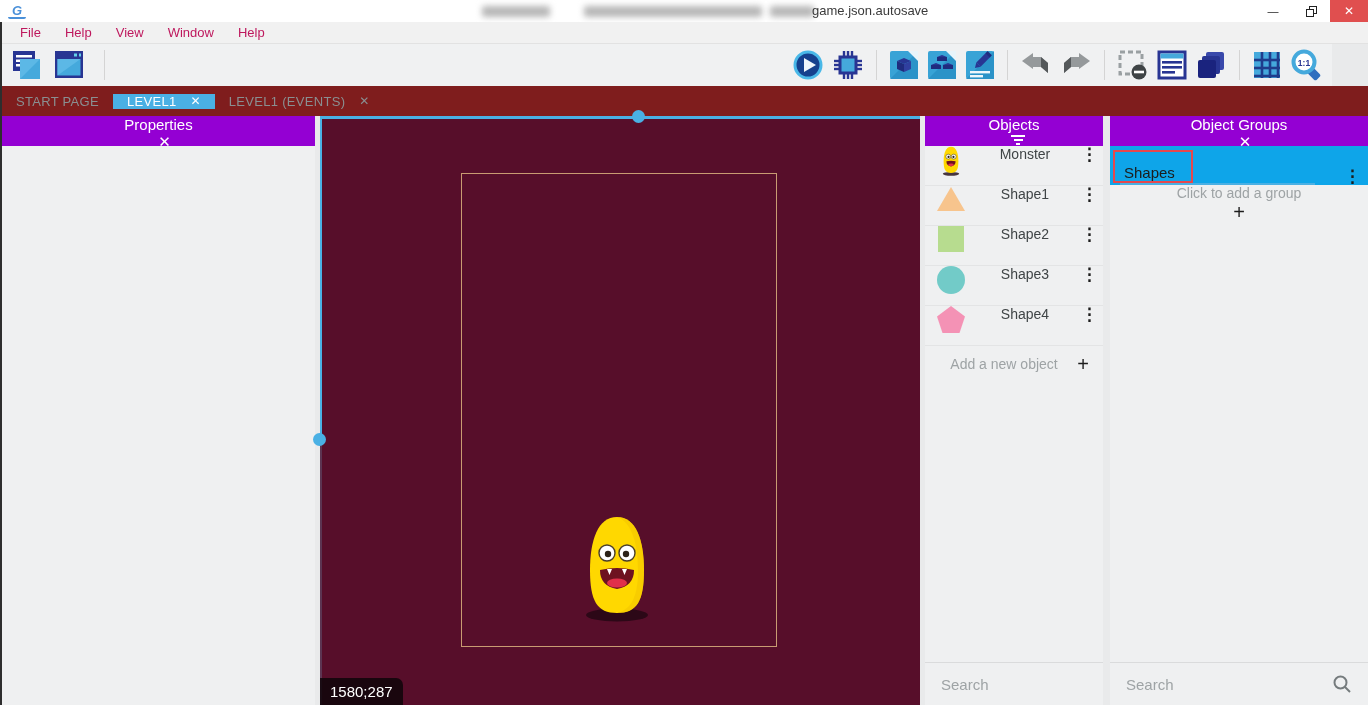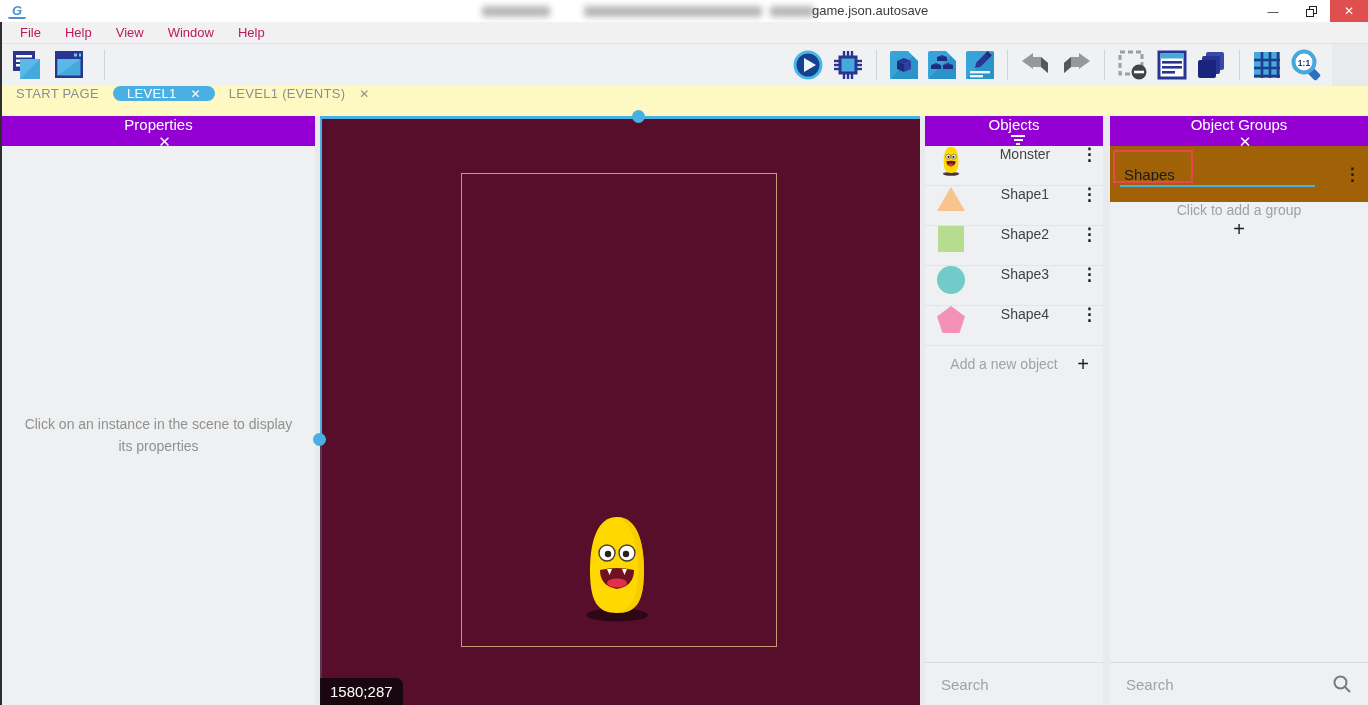--- a/index.html
+++ b/index.html
@@ -34,24 +34,24 @@
   .menubar{position:absolute;left:0;top:22px;width:1368px;height:22px;background:#f1f1f1;display:flex;align-items:center;border-bottom:1px solid #e2e2e2;padding-left:8px;}
   .menu-item{font-size:13px;color:#be185d;padding:0 12px;line-height:22px;}
 
   
   .toolbar{position:absolute;left:0;top:44px;width:1332px;height:42px;background:#f0f1f2;display:flex;align-items:center;}
   .tb-btn{height:34px;display:flex;align-items:center;justify-content:center;margin:0 4px;}
   .tb-sep{width:1px;height:30px;background:#d4d4d4;margin:0 8px;}
   .tb-spacer{flex:1;}
 
   
-  .tabbar{position:absolute;left:2px;top:86px;width:1366px;height:30px;background:#fef9c3;display:flex;align-items:flex-start;}
+  .tabbar{position:absolute;left:2px;top:86px;width:1366px;height:30px;background:#7f1d1d;display:flex;align-items:center;}
   .tab{display:flex;align-items:center;padding:0 14px;font-size:13px;color:#8a8f91;letter-spacing:.3px;}
   .tab .tab-close{margin-left:14px;font-size:12px;color:#8a8f91;}
-  .tab.active{background:var(--blue);color:#fff;border-radius:10px;}
+  .tab.active{background:var(--blue);color:#fff;}
   .tab.active .tab-close{color:#fff;}
 
   
   .main{position:absolute;left:0;top:116px;width:1368px;height:589px;}
   .panel{position:absolute;top:0;height:589px;background:var(--panel-bg);}
   .panel-header{height:30px;background:var(--purple);color:#fff;display:flex;align-items:center;padding:0 12px;font-size:15px;flex-direction:column;}
   .panel-header .ph-title{flex:1;}
   .panel-header .ph-close{font-size:15px;color:#fff;margin-left:12px;}
   .filter-icon{display:inline-block;margin-left:8px;}
   .filter-icon span{display:block;background:#fff;height:2px;margin:2px auto;}
@@ -82,21 +82,21 @@
   .kebab{width:14px;text-align:center;font-size:17px;font-weight:bold;color:#1c1c1c;line-height:1;}
   .add-row{height:36px;display:flex;align-items:center;padding:0 10px;}
   .add-label{flex:1;text-align:center;font-size:14px;color:#9ea3a5;}
   .plus{width:20px;text-align:center;font-size:20px;color:#1c1c1c;font-weight:400;}
   .search-row{position:absolute;left:0;right:0;bottom:0;height:43px;border-top:1px solid #dadbdc;display:flex;align-items:center;padding:0 16px;background:var(--panel-bg);}
   .search-input{flex:1;border:none;outline:none;background:transparent;font-size:15px;color:#c2410c;}
   .search-input::placeholder{color:#9ea3a5;}
 
   
   .panel-groups{left:1110px;width:258px;}
-  .group-edit-row{position:relative;height:56px;background:#a16207;display:flex;align-items:center;padding:0 10px;}
+  .group-edit-row{position:relative;height:39px;background:#0ea5e9;display:flex;align-items:flex-end;padding:0 10px;}
   .group-name-input{width:195px;border:none;outline:none;background:transparent;border-bottom:2px solid var(--blue);font-size:15px;color:#1c1c1c;padding:4px 4px 2px;}
   .annotation-box{position:absolute;left:3px;top:4px;width:80px;height:33px;border:2px solid var(--ann-red);pointer-events:none;}
   .group-kebab{margin-left:auto;}
   .group-add-row{height:32px;display:flex;align-items:center;padding:0 12px;flex-direction:column;}
 
   svg{display:block;}
 </style>
 </head>
 <body>
 
@@ -290,21 +290,20 @@
     </div>
   </div>
 
   <div class="main">
 
     <div class="panel panel-properties">
       <div class="panel-header">
         <span class="ph-title">Properties</span>
         <span class="ph-close">✕</span>
       </div>
-      <div class="props-message">Click on an instance in the scene to display its properties</div>
     </div>
 
     <div class="canvas">
       <div class="canvas-top-border"></div>
       <div class="canvas-left-border"></div>
       <div class="canvas-left-border-dim"></div>
       <div class="handle handle-top"></div>
       <div class="handle handle-left"></div>
       <div class="scene-frame"></div>
       <div class="monster-instance">

